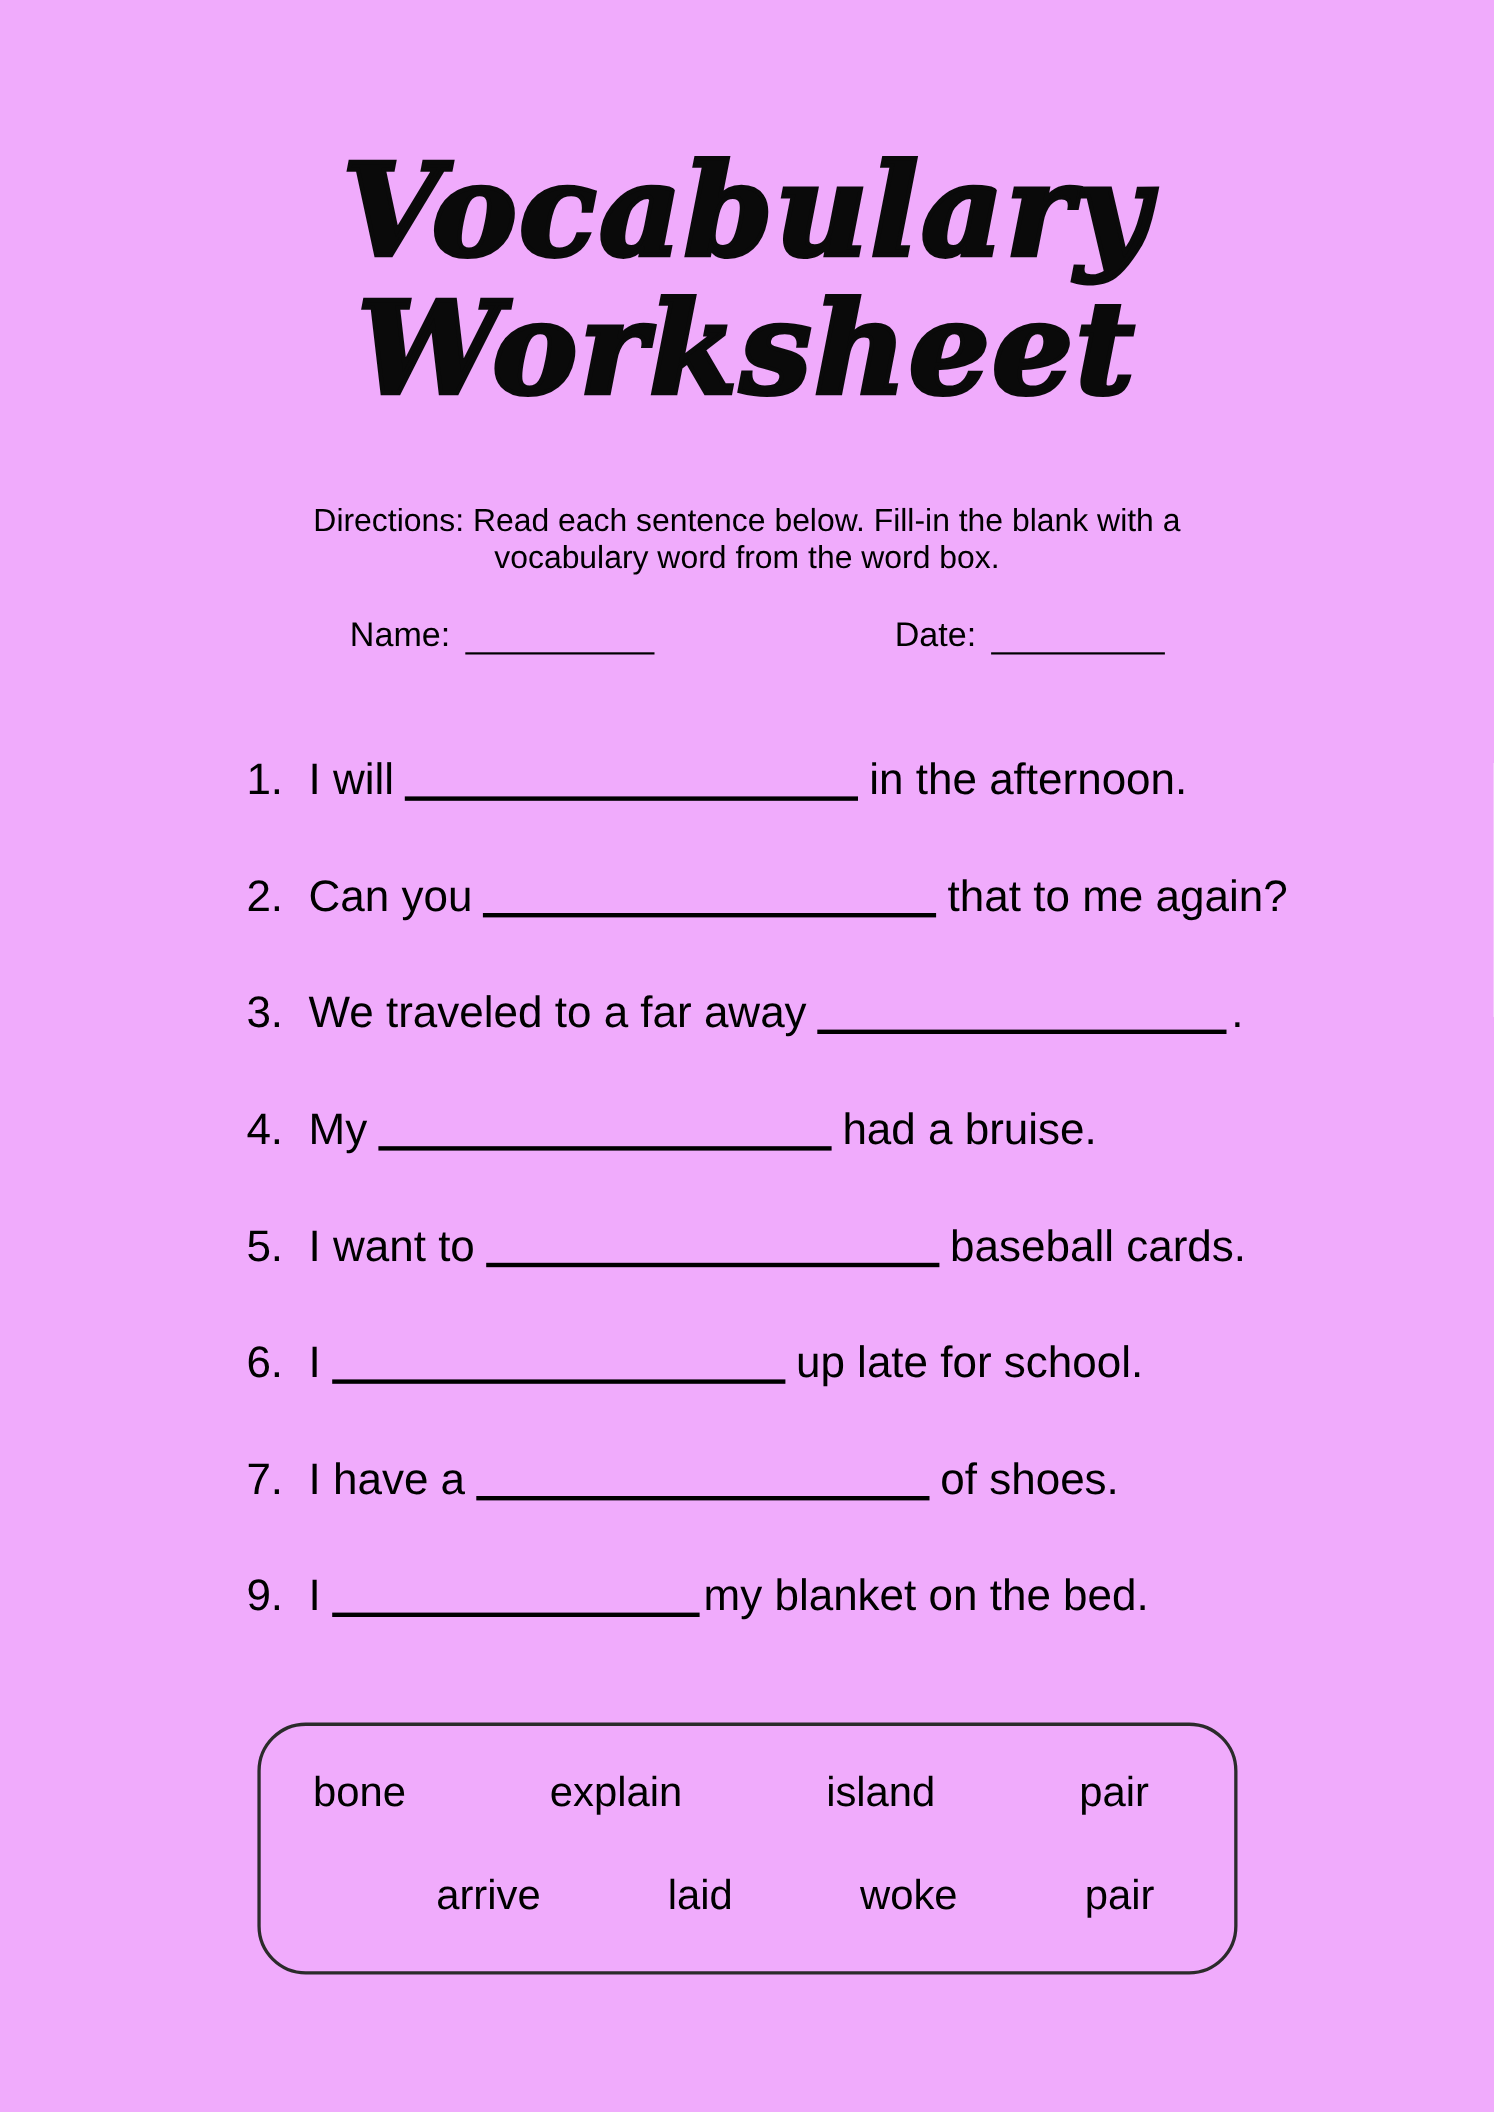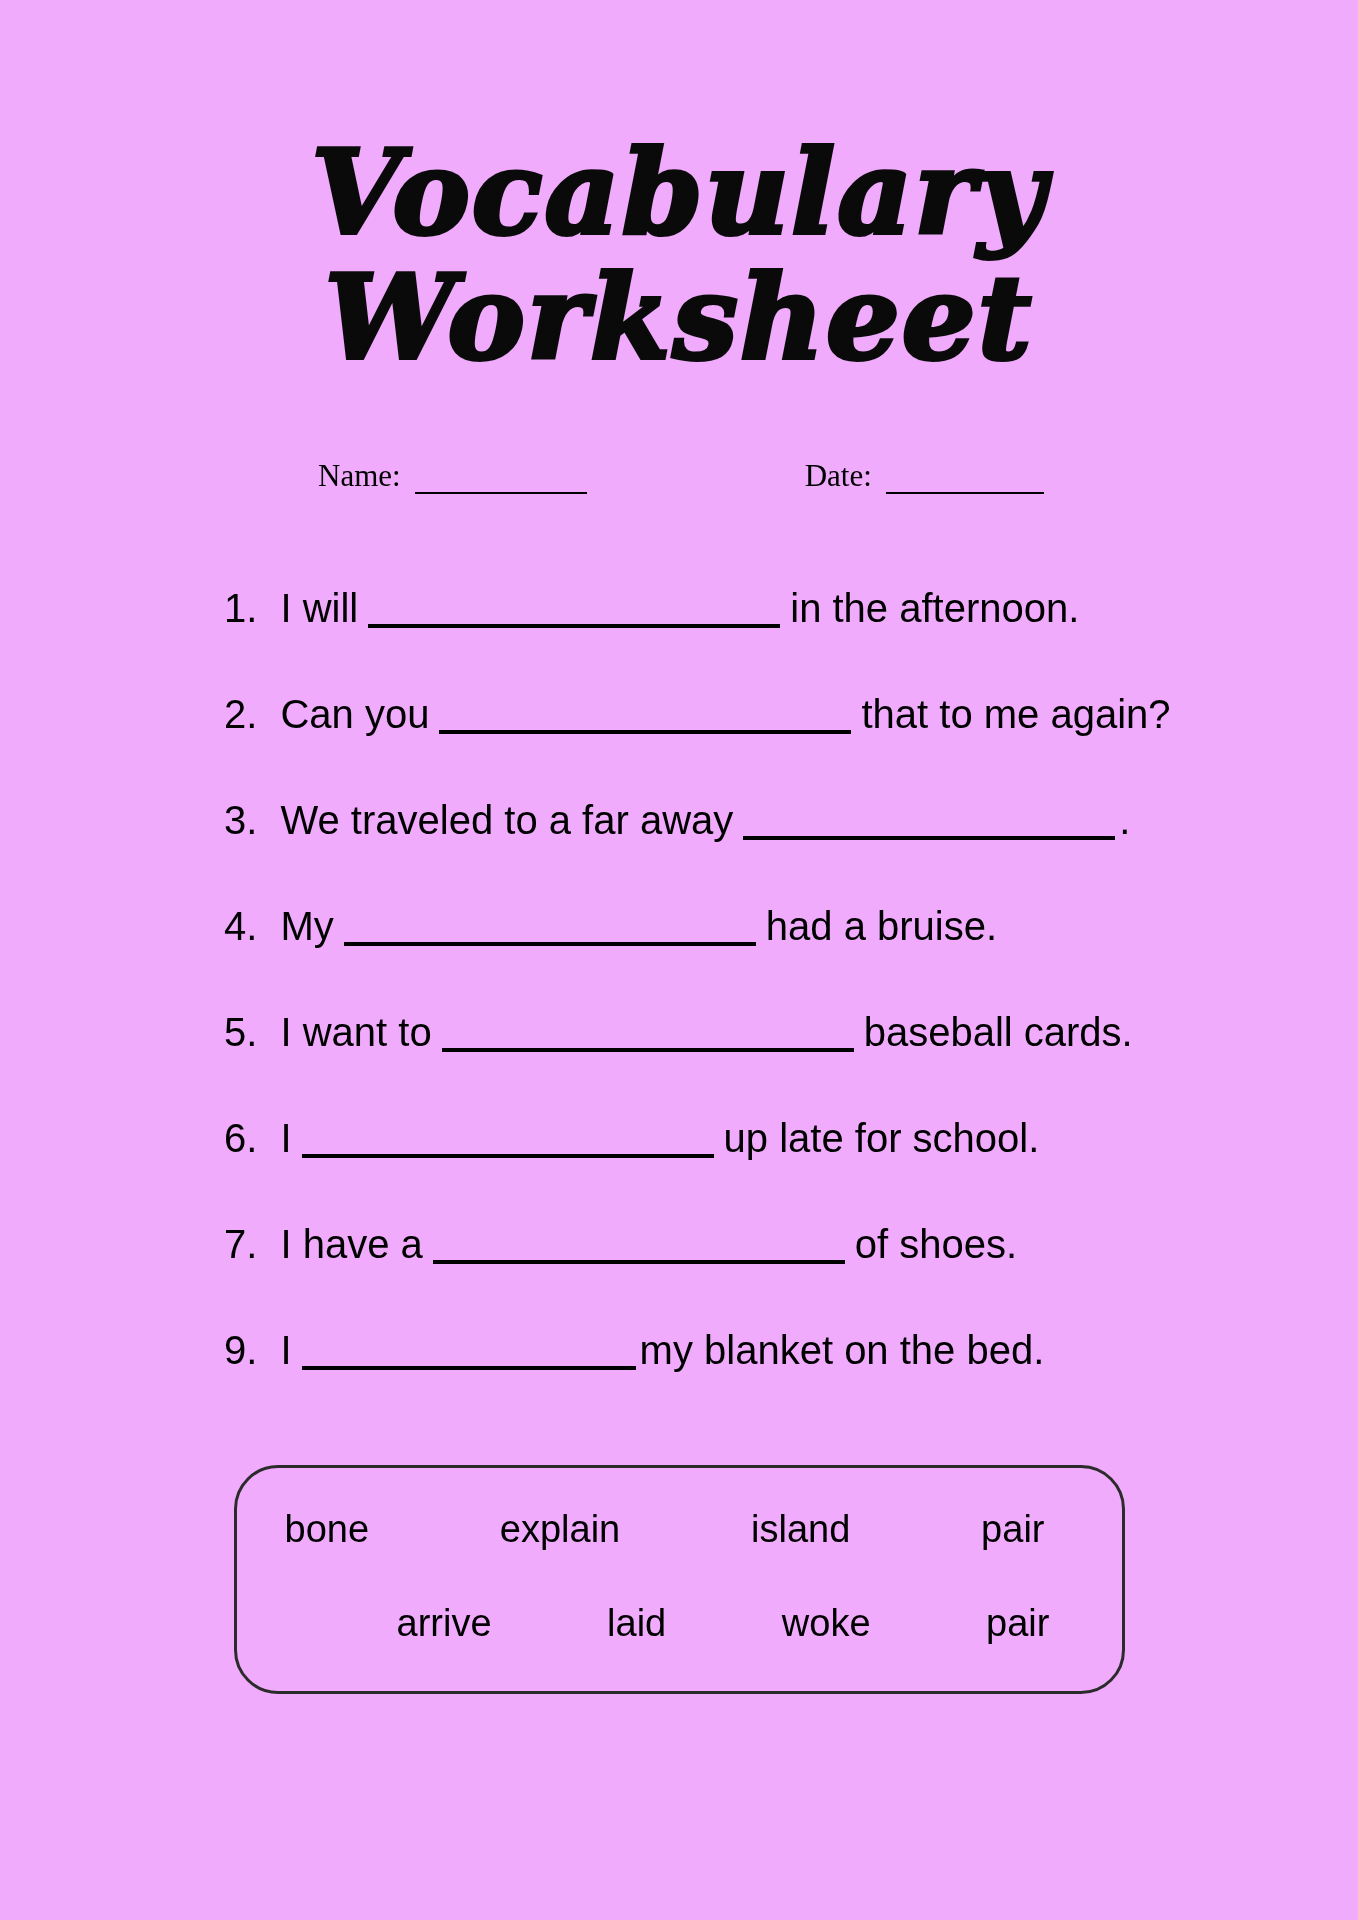--- a/index.html
+++ b/index.html
@@ -34,21 +34,20 @@
     color:#000;
   }
   .directions span { display:block; }
   
   .name-date {
     display:flex;
     align-items:flex-start;
     margin-top:34px;
     padding-left:318px;
     font-size:31px;
-    font-family:Liberation Serif, serif;
   }
   .field-group { display:flex; align-items:flex-end; }
   .field-line {
     display:inline-block;
     border-bottom:2px solid #000;
     height:34px;
     margin-left:14px;
   }
   .name-line { width:172px; }
   .date-group { margin-left:218px; }
@@ -94,20 +93,24 @@
 </head>
 <body>
 
 <div class="page">
 
   <h1 class="title">
     <span class="t-line">Vocabulary</span>
     <span class="t-line">Worksheet</span>
   </h1>
 
+  <p class="directions">
+    <span>Directions: Read each sentence below. Fill-in the blank with a</span>
+    <span>vocabulary word from the word box.</span>
+  </p>
 
   <div class="name-date">
     <div class="field-group">
       <span>Name:</span>
       <span class="field-line name-line"></span>
     </div>
     <div class="field-group date-group">
       <span>Date:</span>
       <span class="field-line date-line"></span>
     </div>

